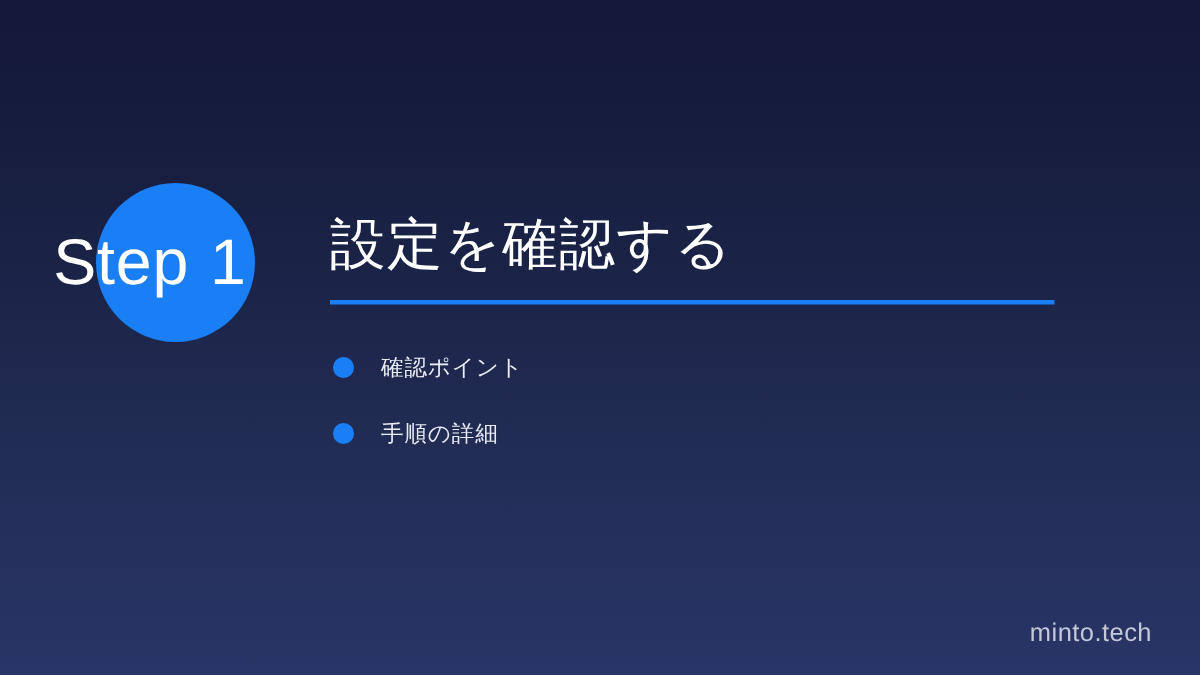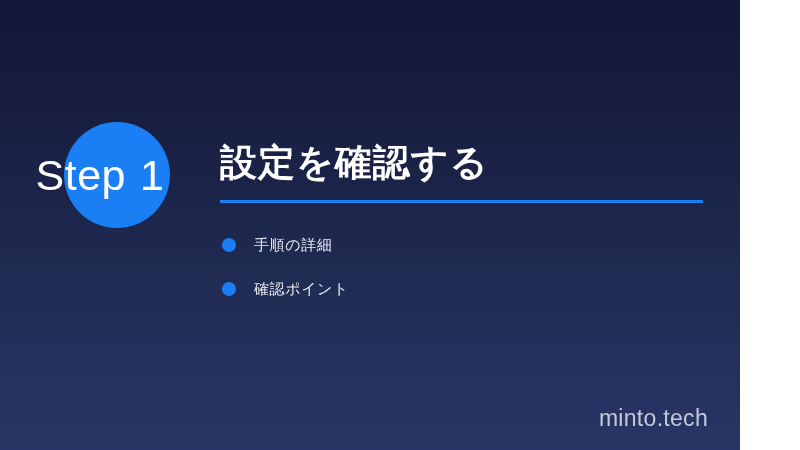--- a/index.html
+++ b/index.html
@@ -8,31 +8,30 @@
   }
   body {
     width: 800px;
     height: 450px;
     overflow: hidden;
     font-family: "Liberation Sans", "DejaVu Sans", sans-serif;
   }
 
   #slide {
     position: relative;
-    width: 692px;
+    width: 800px;
     height: 450px;
     background: linear-gradient(180deg,
                 #14183a 0%,
                 #161c3d 18%,
                 #1b2448 42%,
                 #212c54 64%,
                 #25305d 82%,
                 #283566 100%);
     overflow: hidden;
-    padding-left: 48px;
   }
 
   
   #step-badge {
     position: absolute;
     left: 0;
     top: 110px;
     width: 210px;
     height: 130px;
   }
@@ -70,21 +69,21 @@
   #content {
     position: absolute;
     left: 220px;
     top: 140px;
     width: 520px;
   }
 
   #slide-title {
     color: #ffffff;
     font-size: 37px;
-    font-weight: bold;
+    font-weight: normal;
     line-height: 1.25;
     letter-spacing: 1px;
     margin: 0;
     white-space: nowrap;
     font-family: "Liberation Sans", "DejaVu Sans", sans-serif;
   }
 
   #title-divider {
     margin-top: 14px;
     width: 483px;
@@ -119,21 +118,21 @@
     letter-spacing: 0.6px;
     font-family: "Liberation Sans", "DejaVu Sans", sans-serif;
   }
 
   
   #watermark {
     position: absolute;
     right: 32px;
     bottom: 18px;
     color: #c3c8da;
-    font-size: 23px;
+    font-size: 17px;
     letter-spacing: 0.3px;
     font-family: "Liberation Sans", "DejaVu Sans", sans-serif;
   }
 </style>
 </head>
 <body>
 
 <div id="slide">
 
   <div id="step-badge">
@@ -144,24 +143,24 @@
     </div>
   </div>
 
   <div id="content">
     <h1 id="slide-title">設定を確認する</h1>
     <div id="title-divider"></div>
 
     <ul id="bullet-list">
       <li>
         <span class="bullet-dot"></span>
-        <span class="bullet-text">手順の詳細</span>
+        <span class="bullet-text">確認ポイント</span>
       </li>
       <li>
         <span class="bullet-dot"></span>
-        <span class="bullet-text">確認ポイント</span>
+        <span class="bullet-text">手順の詳細</span>
       </li>
     </ul>
   </div>
 
   <div id="watermark">minto.tech</div>
 
 </div>
 
 </body></html>

